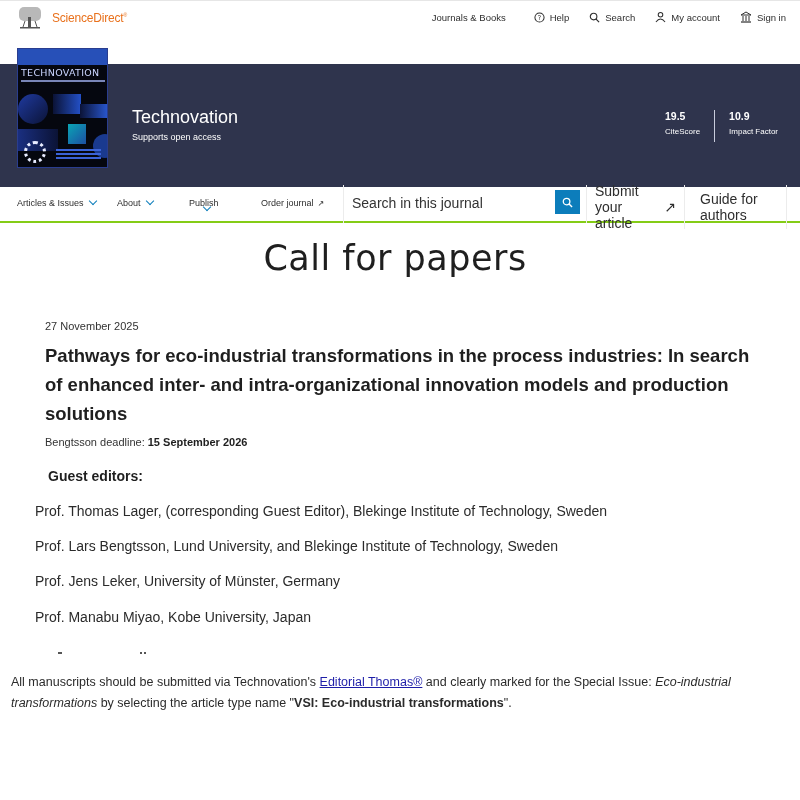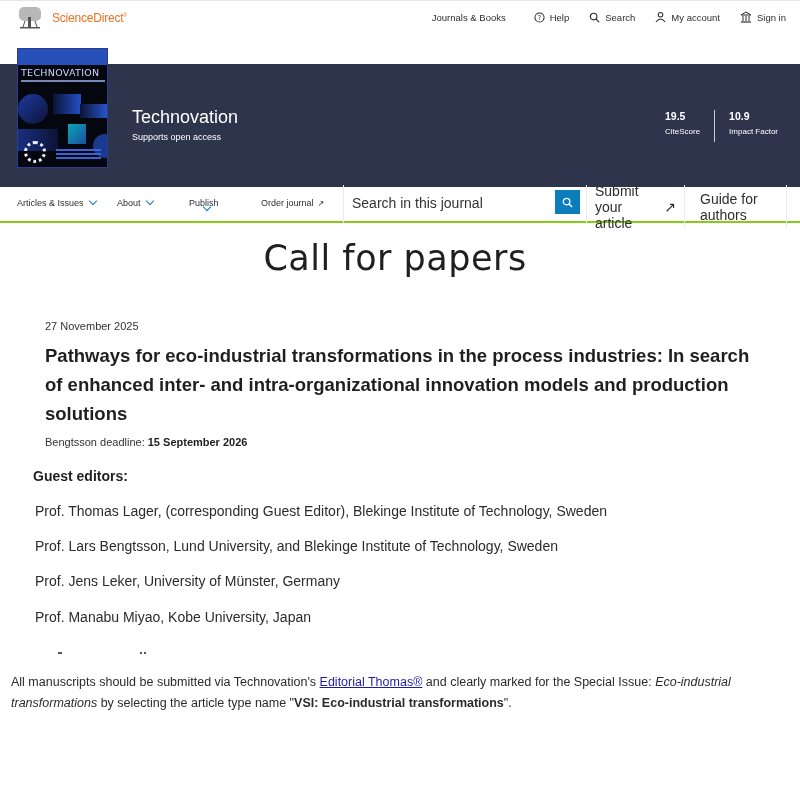--- a/index.html
+++ b/index.html
@@ -49,21 +49,21 @@
   .search-input::placeholder { color: #333; }
   .search-btn { position: absolute; left: 211px; top: 5px; width: 25px; height: 24px; background: #0c7dbb; display: flex; align-items: center; justify-content: center; cursor: pointer; }
   .navlink-box { position: absolute; top: 0; height: 44px; display: flex; align-items: center; padding: 16px 8px; font-size: 14px; border-right: 1px solid #ececec; cursor: pointer; }
 
   
   .page-title { position: absolute; top: 238px; left: 0; width: 790px; text-align: center; font-size: 35px; color: #1f1f1f; font-family: "DejaVu Sans", sans-serif; font-weight: normal; letter-spacing: 0.5px; }
   .date { position: absolute; top: 320px; left: 45px; font-size: 11px; color: #333; }
   .cfp-title { position: absolute; top: 341px; left: 45px; width: 720px; font-size: 18.5px; font-weight: bold; line-height: 29px; color: #1f1f1f; }
   .deadline { position: absolute; top: 436px; left: 45px; font-size: 11px; color: #333; }
   .deadline b { color: #1f1f1f; }
-  .guest-h { position: absolute; top: 468px; left: 33px; font-size: 14px; font-weight: bold; color: #1f1f1f; }
+  .guest-h { position: absolute; top: 468px; left: 48px; font-size: 14px; font-weight: bold; color: #1f1f1f; }
   .editor { position: absolute; left: 35px; font-size: 14px; color: #2b2b2b; }
   .partial-line { position: absolute; top: 652px; left: 58px; width: 4px; height: 2px; background: #555; }
   .partial-line2 { position: absolute; top: 652px; left: 140px; width: 8px; height: 2px; background: repeating-linear-gradient(90deg,#555 0 2px,transparent 2px 4px); }
   .footer-text { position: absolute; top: 672px; left: 11px; width: 780px; font-size: 12.5px; line-height: 21px; color: #2b2b2b; }
   .footer-text a { color: #1d1da8; text-decoration: underline; cursor: pointer; }
   .footer-text i { font-style: italic; }
 </style>
 </head>
 <body>
 

